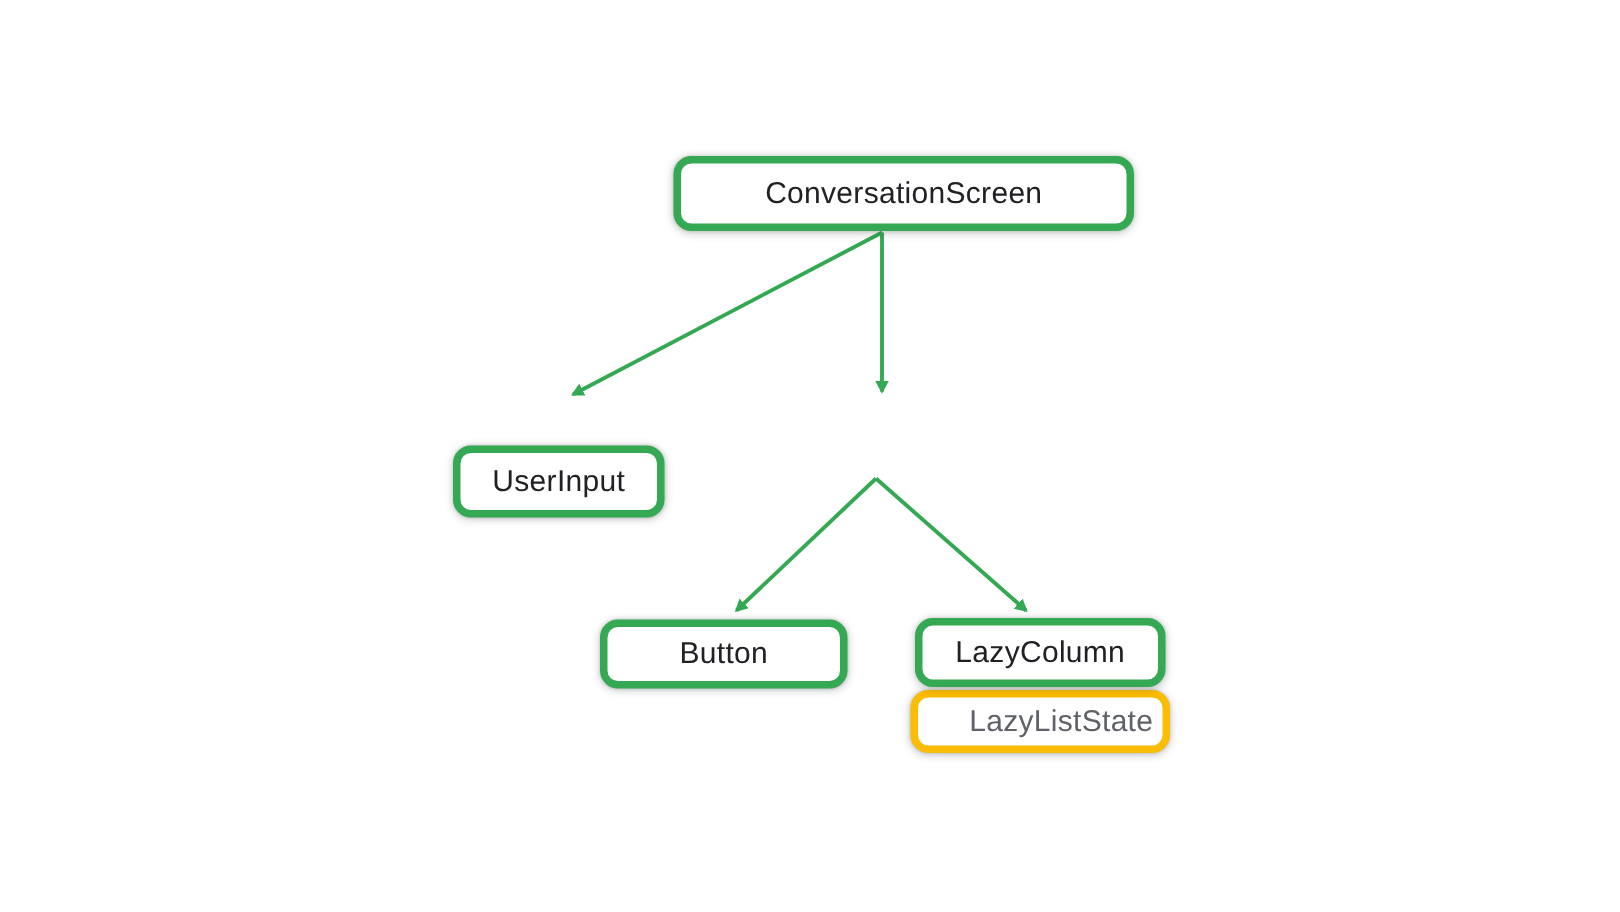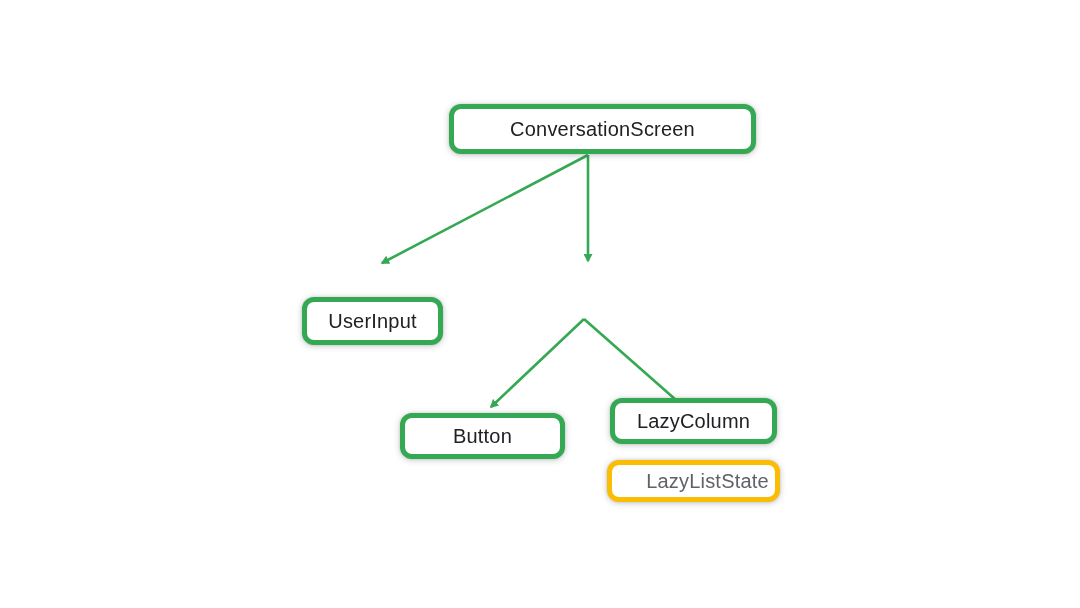--- a/index.html
+++ b/index.html
@@ -40,21 +40,21 @@
   .node--state {
     border-color: #FBBC04;
     color: #5F6368;
     z-index: 1;
     padding-left: 28px;
   }
   #node-conversation-screen { left: 449px; top: 104px; width: 307px; height: 50px; }
   #node-user-input          { left: 302px; top: 269px; width: 141px; height: 48px; margin-top: 28px; }
   #node-messages-list       { left: 500px; top: 269px; width: 168px; height: 48px; }
   #node-button              { left: 400px; top: 413px; width: 165px; height: 46px; }
-  #node-lazy-column         { left: 610px; top: 398px; width: 167px; height: 46px; }
+  #node-lazy-column         { left: 610px; top: 412px; width: 167px; height: 46px; }
   #node-lazy-list-state     { left: 607px; top: 460px; width: 173px; height: 42px; }
   .edge {
     stroke: #34A853;
     stroke-width: 2.6;
     fill: none;
   }
 </style>
 </head>
 <body>
 

